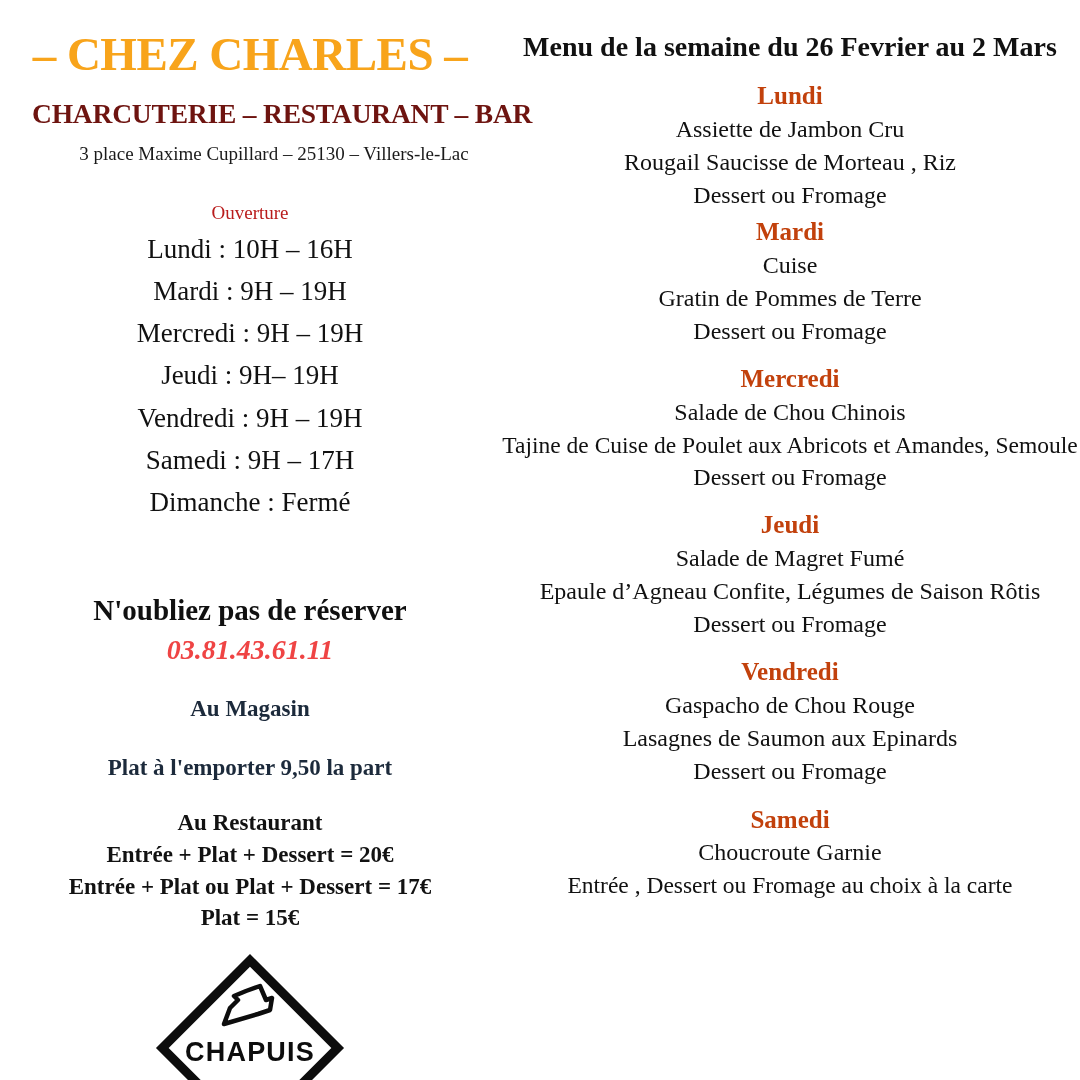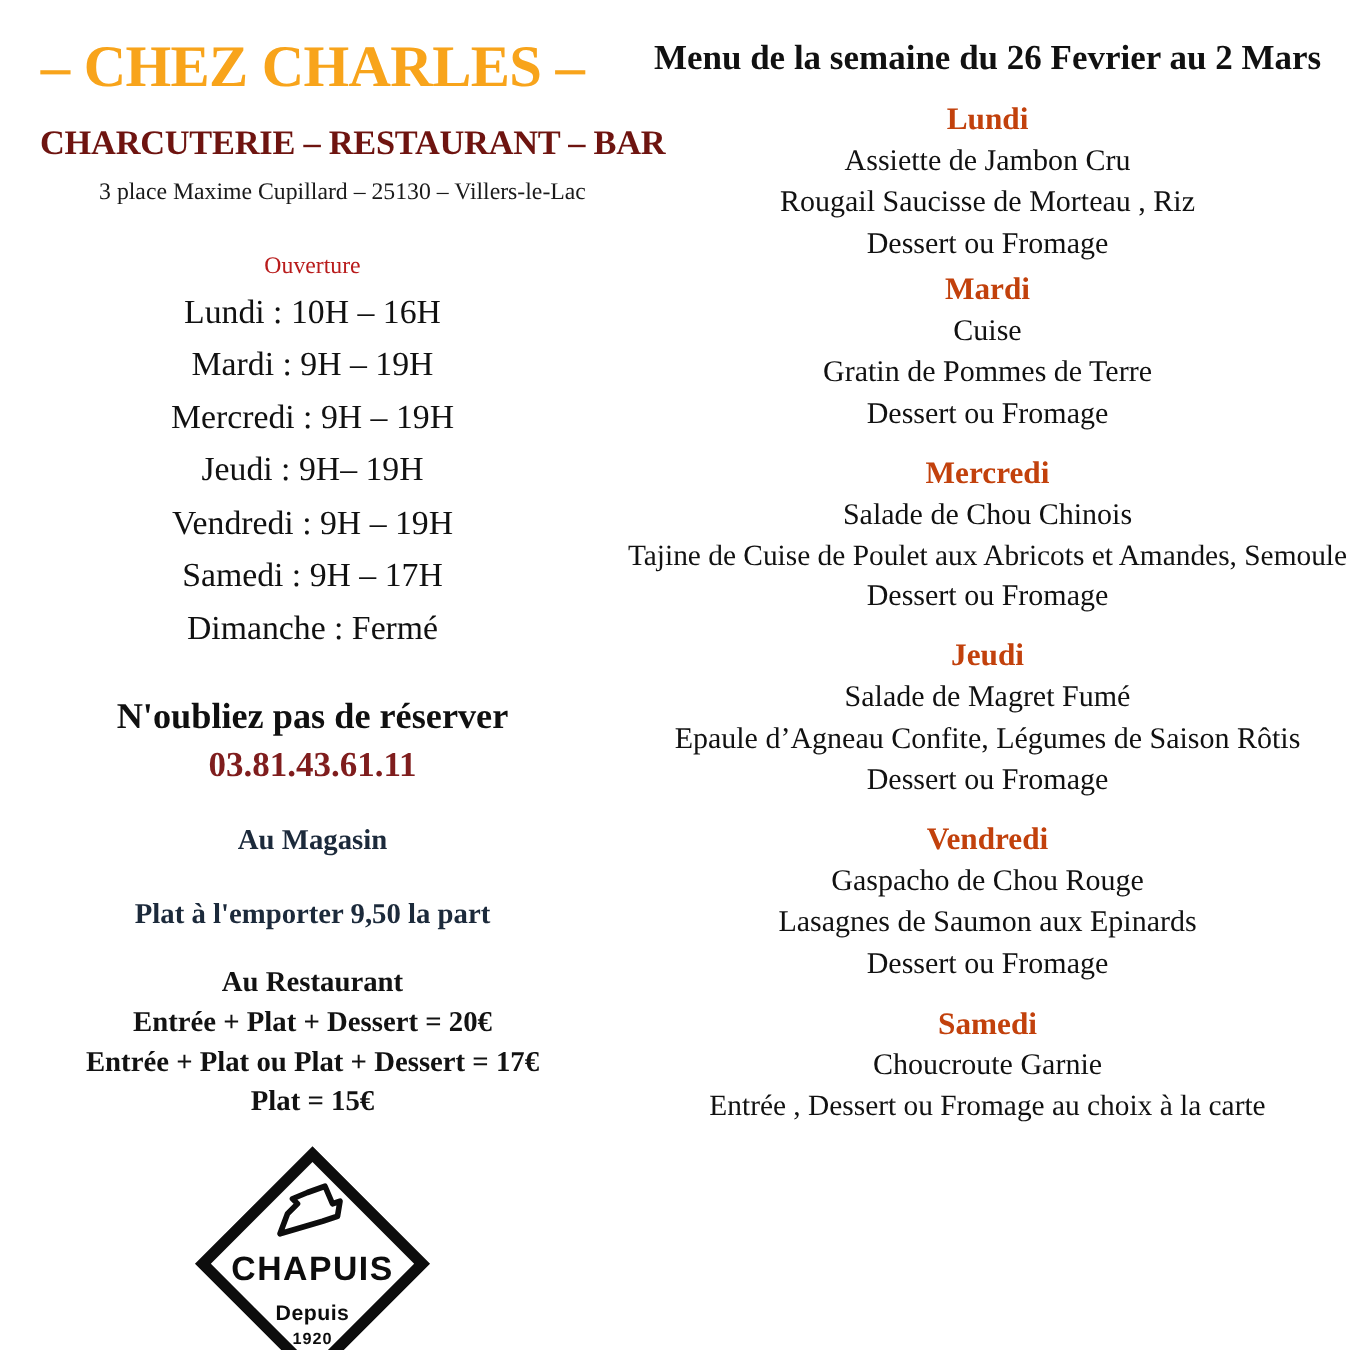--- a/index.html
+++ b/index.html
@@ -81,27 +81,29 @@
   }
 
   .reserve-block {
     padding-top: 32px;
   }
   .reserve-headline {
     font-size: 29px;
     line-height: 1.3;
     font-weight: 700;
     color: #101010;
+    margin-top: 37px;
   }
   .reserve-phone {
     font-size: 28px;
     line-height: 1.3;
     font-weight: 700;
-    color: #7f1d1d;
+    color: #ef4444;
     padding-top: 2px;
+    font-style: italic;
   }
 
   .shop-block {
     padding-top: 26px;
     color: #1C2A3B;
   }
   .shop-heading {
     font-size: 23px;
     line-height: 1.32;
     font-weight: 700;

